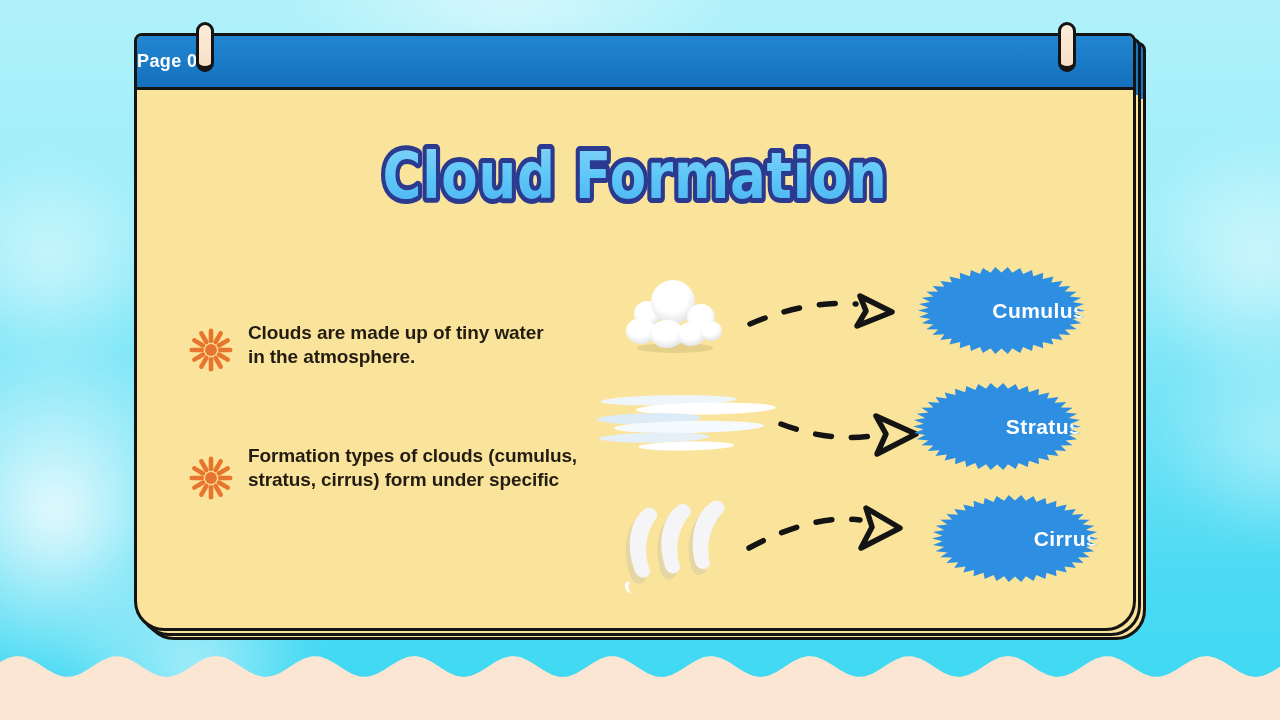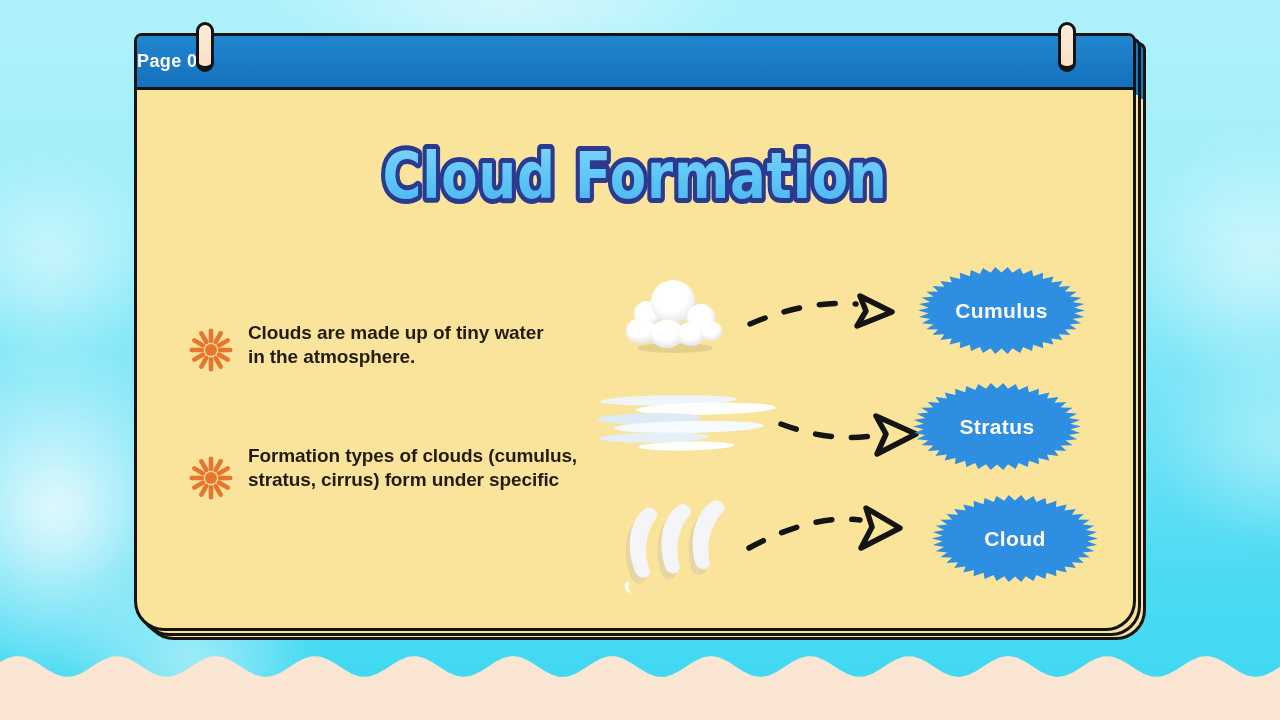--- a/index.html
+++ b/index.html
@@ -65,21 +65,21 @@
   .stratus-cloud{left:457px;top:356px;width:182px;height:66px;}
   .cirrus-cloud{left:483px;top:462px;width:128px;height:100px;}
 
   .arrow{position:absolute;overflow:visible;}
   .arrow1{left:607px;top:254px;width:160px;height:48px;}
   .arrow2{left:639px;top:370px;width:150px;height:52px;}
   .arrow3{left:605px;top:464px;width:178px;height:58px;}
   .arrow path{stroke:var(--outline-black);fill:none;stroke-width:5.5;stroke-linecap:round;stroke-linejoin:round;}
   .arrow .dashes{stroke-dasharray:16 20;}
 
-  .seal{position:absolute;display:flex;align-items:center;justify-content:center;
+  .seal{position:absolute;display:flex;align-items:center;justify-content:flex-end;
     background:var(--badge-blue);color:#fff;font-weight:bold;font-size:21px;letter-spacing:.4px;}
   .seal-cumulus{left:781px;top:231px;width:167px;height:87px;}
   .seal-stratus{left:776px;top:347px;width:168px;height:87px;}
   .seal-cirrus{left:795px;top:459px;width:166px;height:87px;}
 </style>
 </head>
 <body>
 
 <div class="stage">
 
@@ -217,17 +217,17 @@
         <use href="#wisp" transform="translate(32,4) rotate(-4 25 35)"></use>
         <use href="#wisp" transform="translate(64,0)"></use>
       </g>
       <path d="M6,84 Q2,92 12,96 Q6,90 10,84 Z" fill="#ffffff"></path>
     </svg>
     <svg class="arrow arrow3" viewBox="0 0 178 58">
       <path class="dashes" d="M7,48 Q70,14 118,20"></path>
       <path d="M124,8 L158,28 L119,48 L130,27 Z"></path>
     </svg>
     <div class="seal seal-cirrus" style="clip-path: polygon(100% 50%, 93.68% 53.27%, 99.44% 57.45%, 92.7% 59.75%, 97.78% 64.74%, 90.77% 66%, 95.05% 71.69%, 87.93% 71.9%, 91.31% 78.17%, 84.24% 77.31%, 86.65% 84.01%, 79.79% 82.11%, 81.17% 89.09%, 74.67% 86.19%, 75% 93.3%, 69% 89.46%, 68.27% 96.54%, 62.91% 91.85%, 61.13% 98.75%, 56.53% 93.31%, 53.74% 99.86%, 50% 93.8%, 46.26% 99.86%, 43.47% 93.31%, 38.87% 98.75%, 37.09% 91.85%, 31.73% 96.54%, 31% 89.46%, 25% 93.3%, 25.33% 86.19%, 18.83% 89.09%, 20.21% 82.11%, 13.35% 84.01%, 15.76% 77.31%, 8.69% 78.17%, 12.07% 71.9%, 4.95% 71.69%, 9.23% 66%, 2.22% 64.74%, 7.3% 59.75%, 0.56% 57.45%, 6.32% 53.27%, 0% 50%, 6.32% 46.73%, 0.56% 42.55%, 7.3% 40.25%, 2.22% 35.26%, 9.23% 34%, 4.95% 28.31%, 12.07% 28.1%, 8.69% 21.83%, 15.76% 22.69%, 13.35% 15.99%, 20.21% 17.89%, 18.83% 10.91%, 25.33% 13.81%, 25% 6.7%, 31% 10.54%, 31.73% 3.46%, 37.09% 8.15%, 38.87% 1.25%, 43.47% 6.69%, 46.26% 0.14%, 50% 6.2%, 53.74% 0.14%, 56.53% 6.69%, 61.13% 1.25%, 62.91% 8.15%, 68.27% 3.46%, 69% 10.54%, 75% 6.7%, 74.67% 13.81%, 81.17% 10.91%, 79.79% 17.89%, 86.65% 15.99%, 84.24% 22.69%, 91.31% 21.83%, 87.93% 28.1%, 95.05% 28.31%, 90.77% 34%, 97.78% 35.26%, 92.7% 40.25%, 99.44% 42.55%, 93.68% 46.73%);">
-      <span>Cloud</span>
+      <span>Cirrus</span>
     </div>
 
   </div>
 </div>
 
 </body></html>

